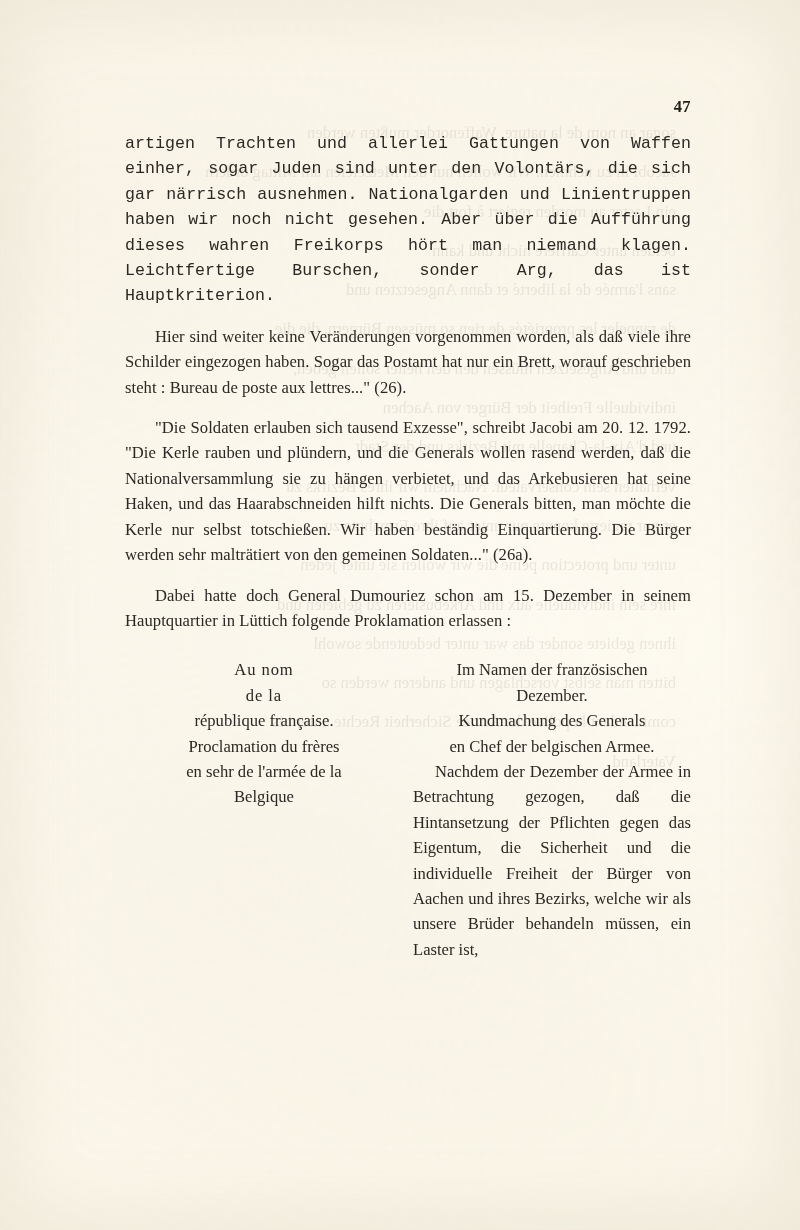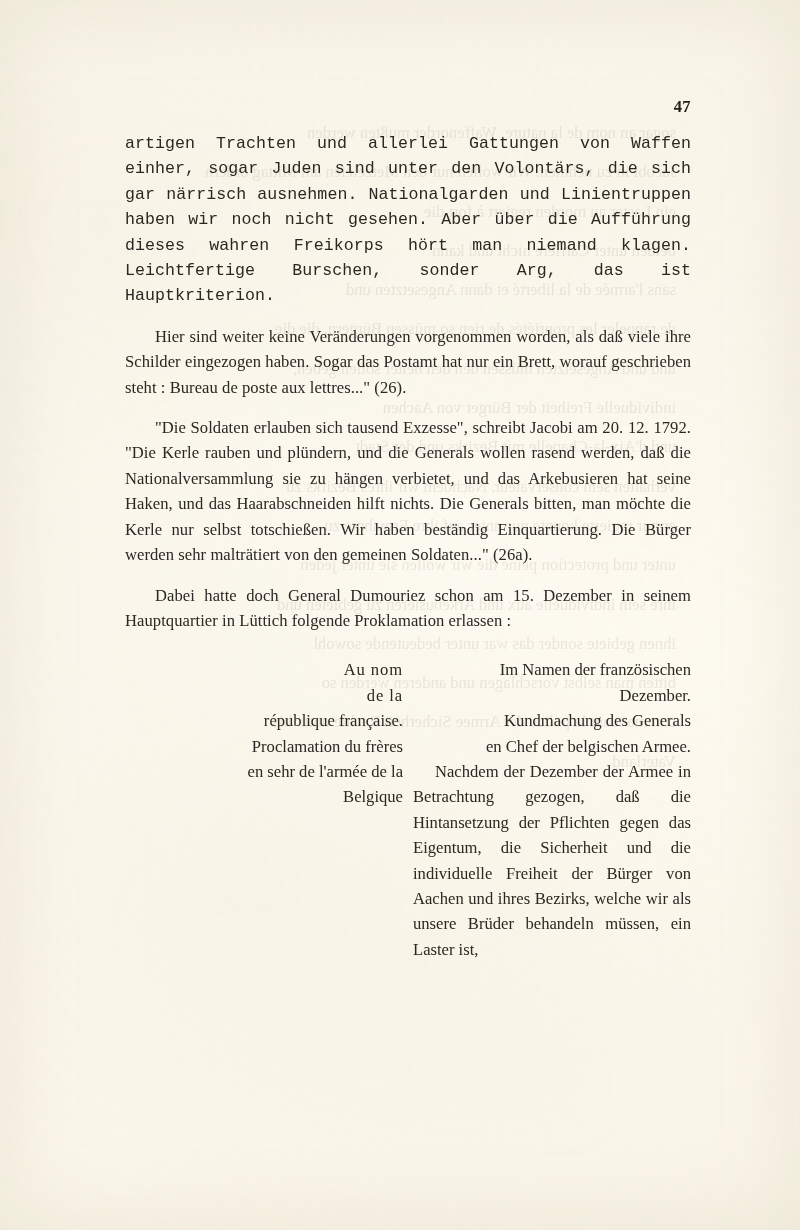--- a/index.html
+++ b/index.html
@@ -92,21 +92,21 @@
   }
   .col {
     font-size: 16.6px;
     line-height: 25.4px;
     color: #2b2723;
   }
   .col-left  { width: 288px; padding-right: 10px; box-sizing: border-box; }
   .col-right { width: 278px; box-sizing: border-box; }
 
   .col .centered {
-    text-align: right;
+    text-align: center;
     margin: 0;
     text-indent: 0;
   }
   .col p.flow {
     margin: 0;
     text-align: justify;
     text-align-last: left;
     text-indent: 22px;
   }
   .col .block-gap { margin-top: 16px; }

